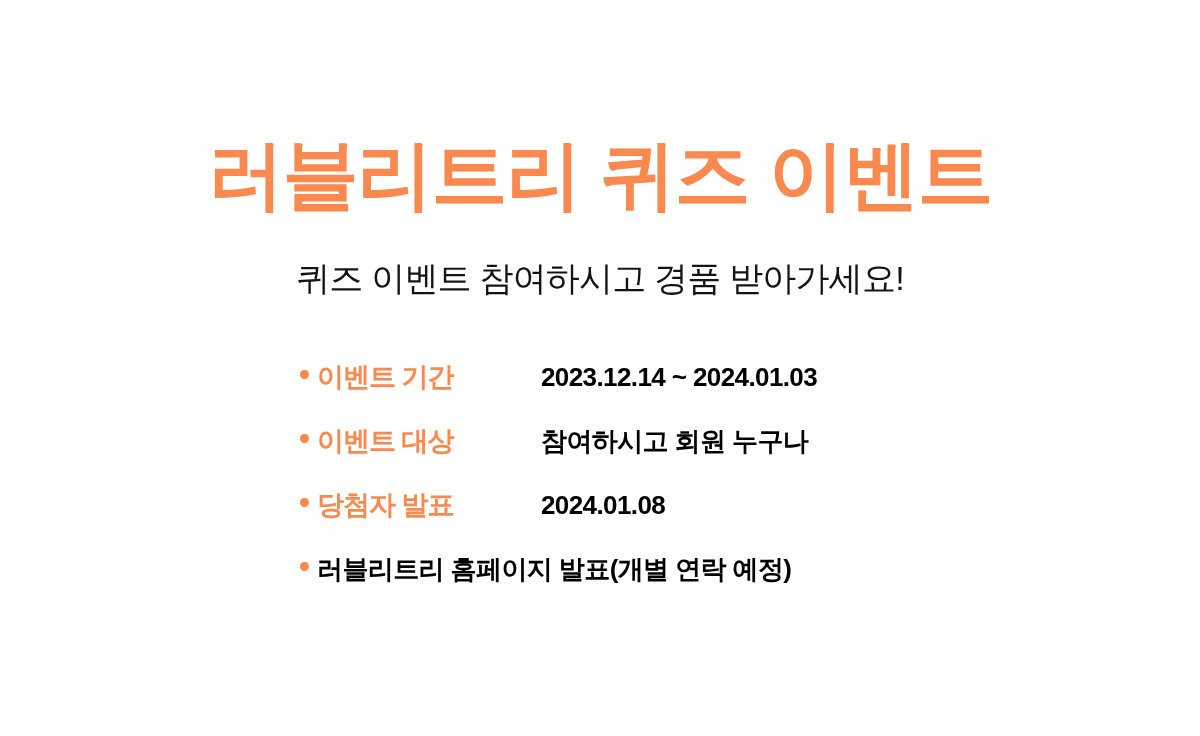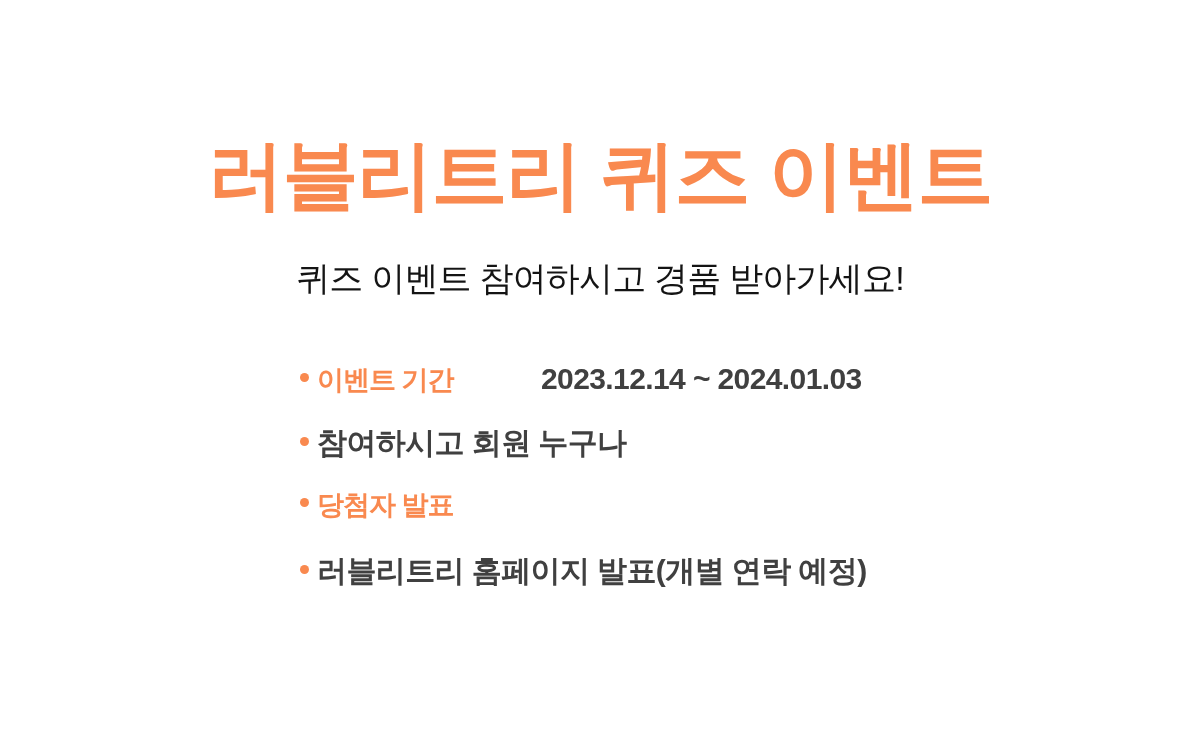--- a/index.html
+++ b/index.html
@@ -87,25 +87,25 @@
     font-size: 27px;
     line-height: 1;
     font-weight: 700;
     letter-spacing: -1px;
     color: #f9894f;
     white-space: nowrap;
   }
 
   .detail-value {
     flex: 1 1 auto;
-    font-size: 30px;
+    font-size: 26px;
     line-height: 1;
     font-weight: 700;
     letter-spacing: -0.6px;
-    color: #404040;
+    color: #000000;
     white-space: nowrap;
   }
 </style>
 </head>
 <body>
 
 <div class="promo-banner">
 
   <div class="header-block">
     <h1 class="event-title">러블리트리 퀴즈 이벤트</h1>
@@ -115,26 +115,28 @@
   <ul class="event-details">
 
     <li class="detail-row">
       <span class="detail-bullet"></span>
       <span class="detail-label">이벤트 기간</span>
       <span class="detail-value">2023.12.14 ~ 2024.01.03</span>
     </li>
 
     <li class="detail-row">
       <span class="detail-bullet"></span>
+      <span class="detail-label">이벤트 대상</span>
       <span class="detail-value">참여하시고 회원 누구나</span>
     </li>
 
     <li class="detail-row">
       <span class="detail-bullet"></span>
       <span class="detail-label">당첨자 발표</span>
+      <span class="detail-value">2024.01.08</span>
     </li>
 
     <li class="detail-row">
       <span class="detail-bullet"></span>
       <span class="detail-value">러블리트리 홈페이지 발표(개별 연락 예정)</span>
     </li>
 
   </ul>
 
 </div>

